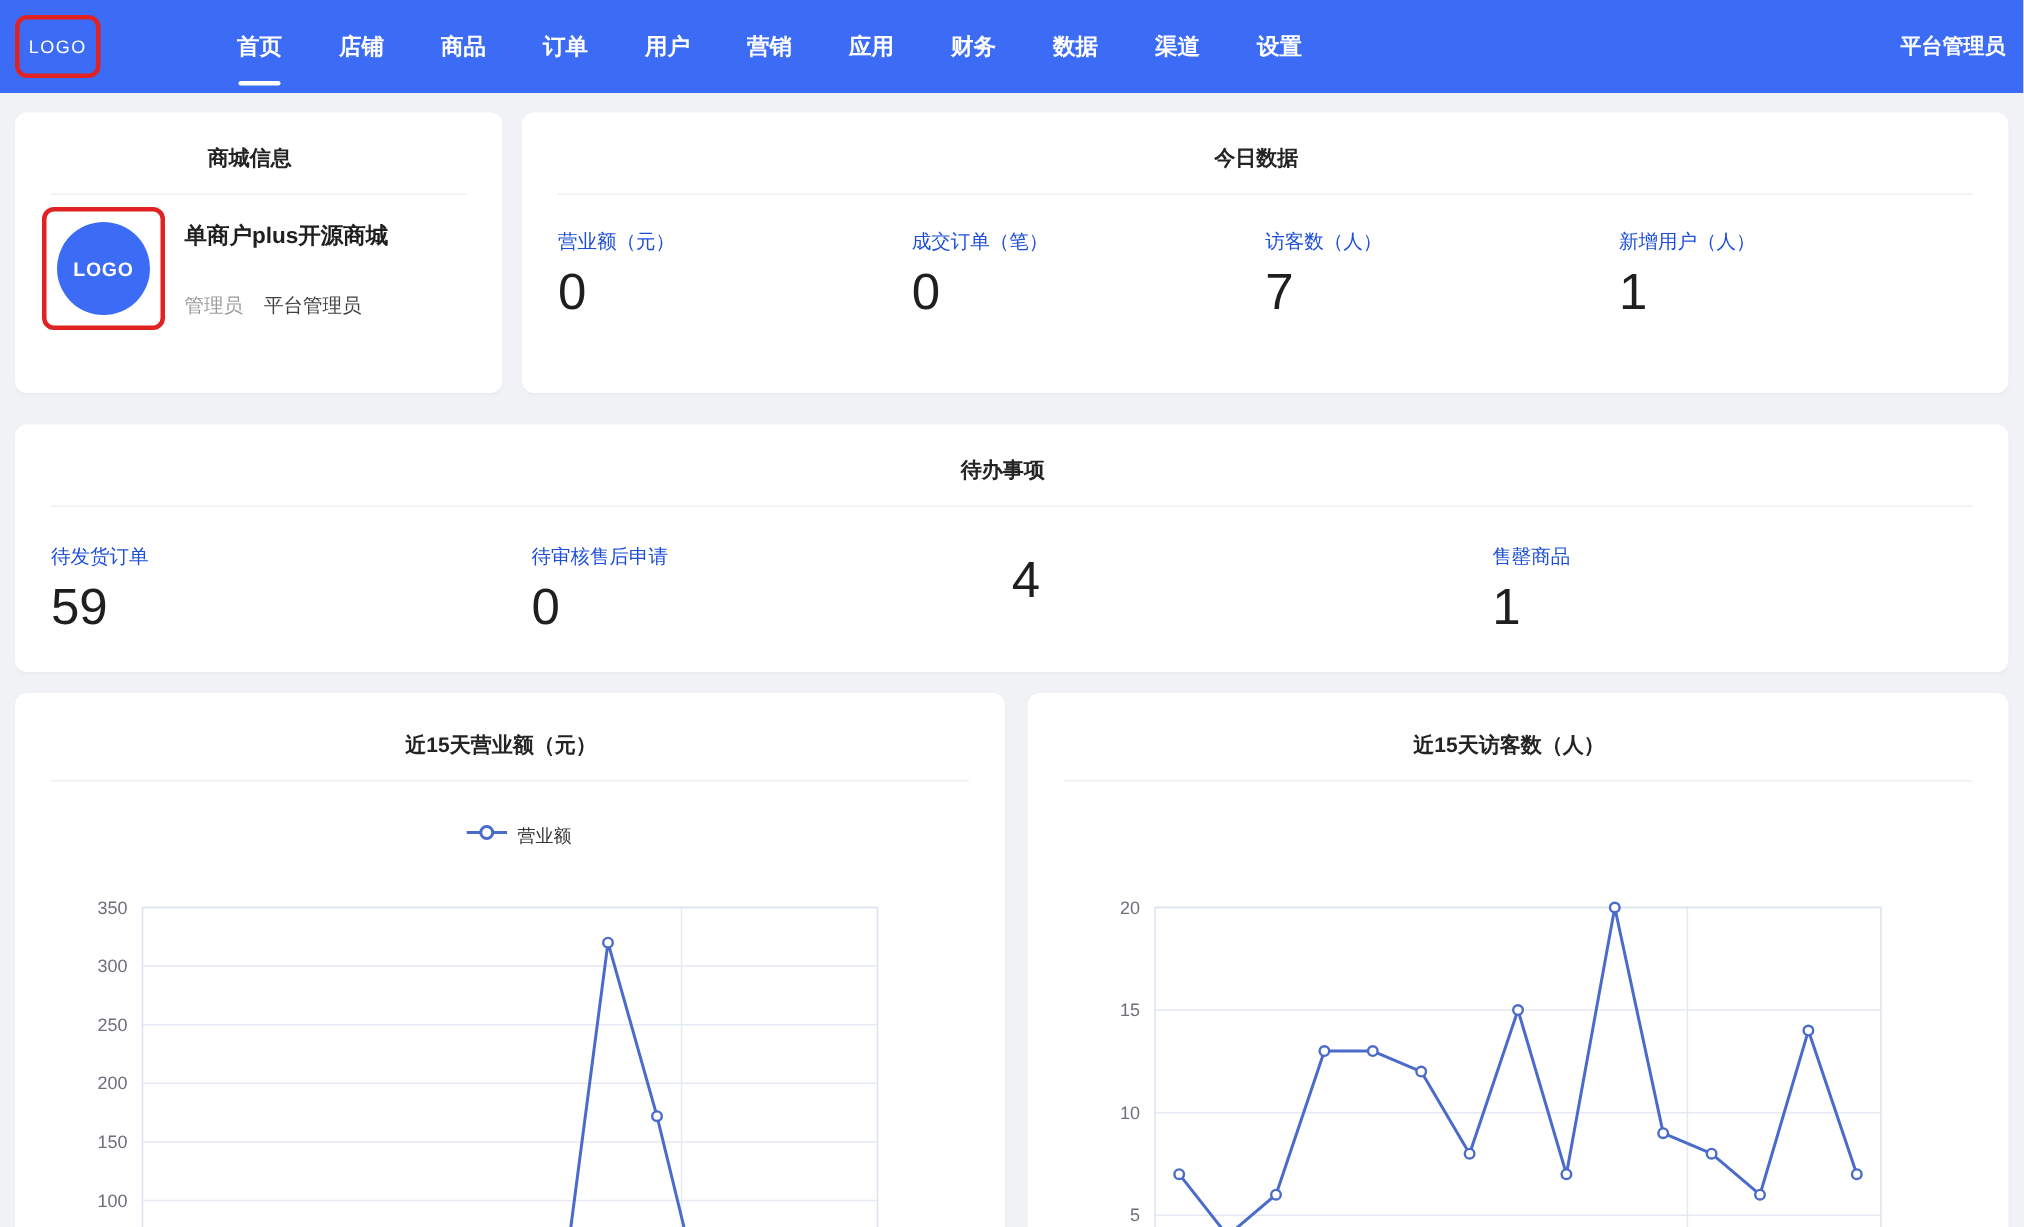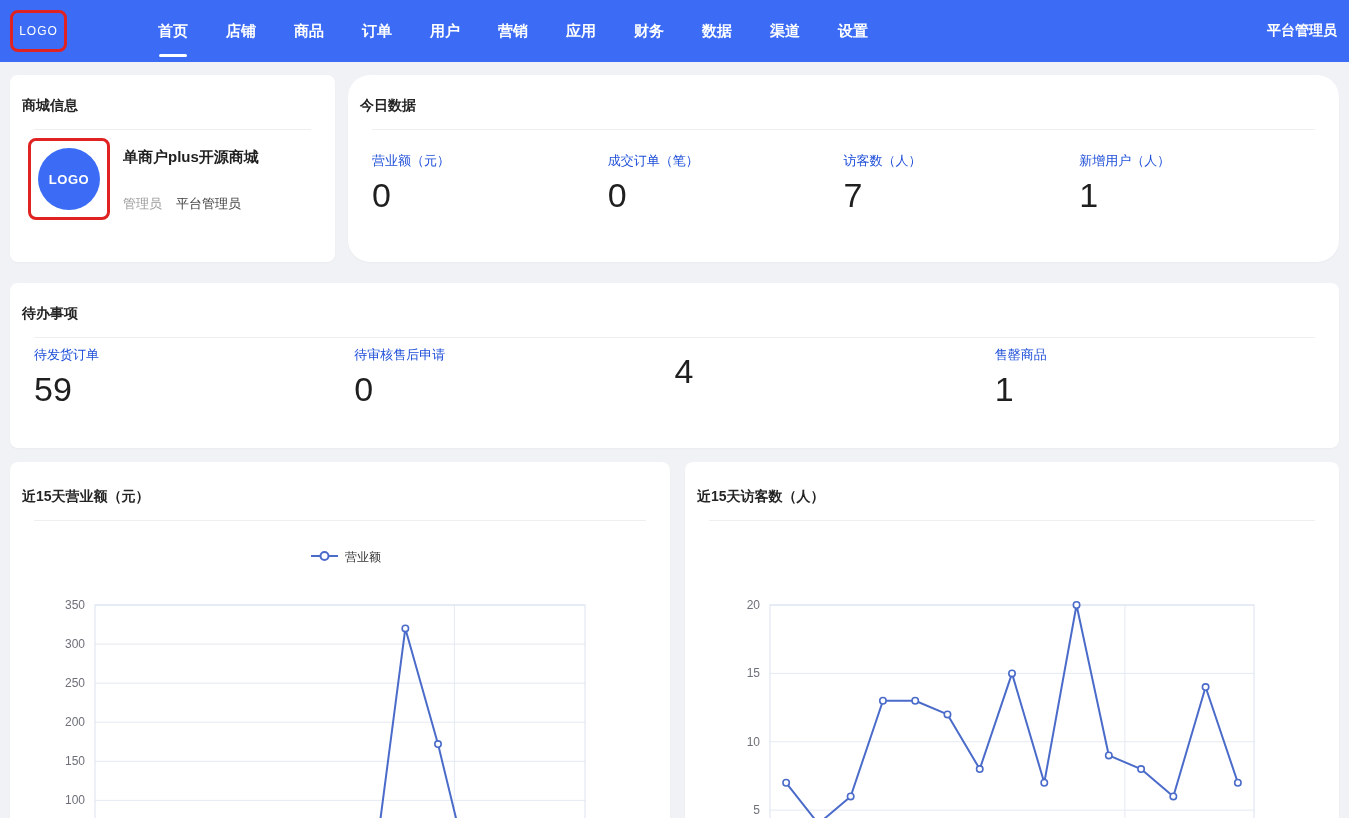--- a/index.html
+++ b/index.html
@@ -34,26 +34,26 @@
     color:#fff; font-size:14px; font-weight:600; cursor:pointer;
   }
   
   .main { padding:13px 10px 0 10px; }
   .card {
     background:var(--card_bg,#fff); border-radius:8px; position:relative;
     box-shadow:0 1px 2px rgba(0,0,0,0.03);
   }
   .row1 { display:flex; gap:13px; }
   .card-mall { width:325px; height:187px; }
-  .card-today { flex:1; height:187px;border-radius:22px; }
+  .card-today { flex:1; height:187px; }
   .card-todo { margin-top:21px; height:165px; }
   .row3 { display:flex; gap:15px; margin-top:14px; }
   .card-chart-left { width:660px; height:520px; }
   .card-chart-right { width:654px; height:520px; }
-  .card-title { font-size:14px; font-weight:700; color:#242424; padding:22px 24px 0 12px; }
+  .card-title { font-size:14px; font-weight:700; color:#242424; padding:22px 24px 0 12px;text-align:center; }
   .card-chart-left .card-title, .card-chart-right .card-title { padding-top:26px; }
   .divider { height:1px; background:#efefef; margin:14px 24px 0 24px; }
   
   .mall-body { display:flex; align-items:center; padding:8px 0 0 18px; }
   .avatar-box {
     width:82px; height:82px; border:3px solid var(--annotation_red,#e02222);
     border-radius:8px; display:flex; align-items:center; justify-content:center; cursor:pointer;
   }
   .avatar {
     width:62px; height:62px; border-radius:50%; background:var(--navbar_blue,#3c6cf5);
@@ -62,21 +62,21 @@
   }
   .mall-text { margin-left:13px; padding-top:2px; }
   .mall-name { font-size:15px; font-weight:700; color:#1f1f1f; }
   .mall-roles { display:flex; gap:14px; margin-top:28px; font-size:13px;font-family:Liberation Mono, monospace; }
   .role-label { color:#9b9b9b; }
   .role-value { color:#404040; }
   
   .stats { display:grid; grid-template-columns:repeat(4,1fr); padding:0 24px; margin-top:22px; }
   .stat-label { font-size:13px; color:#1d4ed8; }
   .stat-value { font-size:34px; color:#1f1f1f; font-weight:400; margin-top:8px; line-height:1; }
-  .card-todo .stats { margin-top:8px; }
+  .card-todo .stats { margin-top:24px; }
   
   .chart-legend {
     position:absolute; top:86px; left:12px; right:0;
     display:flex; align-items:center; justify-content:center; gap:7px; cursor:pointer;
   }
   .chart-legend .legend-label { font-size:12px; color:#333; }
   .legend-line { stroke:var(--chart_line_blue,#4a6bc9); stroke-width:2; }
   .legend-circle { stroke:var(--chart_line_blue,#4a6bc9); stroke-width:2; fill:#fff; }
   .chart-canvas { position:absolute; left:0; top:0; width:100%; height:520px; }
   .chart-canvas svg .tick { fill:#6e7079; font-size:12px; font-family:"Liberation Sans","DejaVu Sans",sans-serif; }

